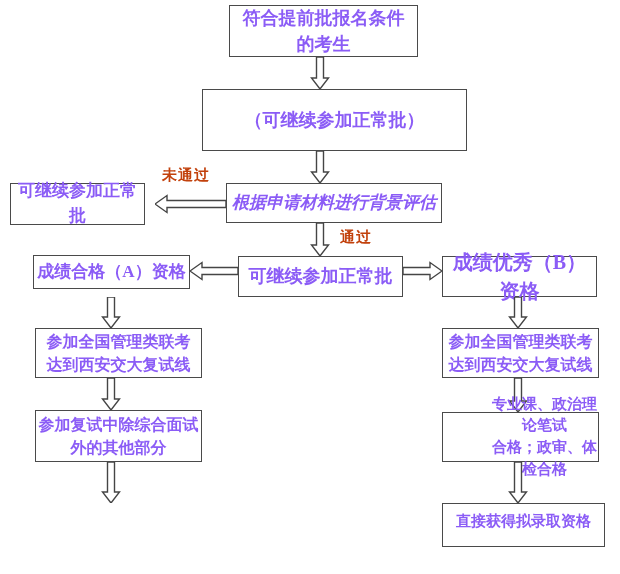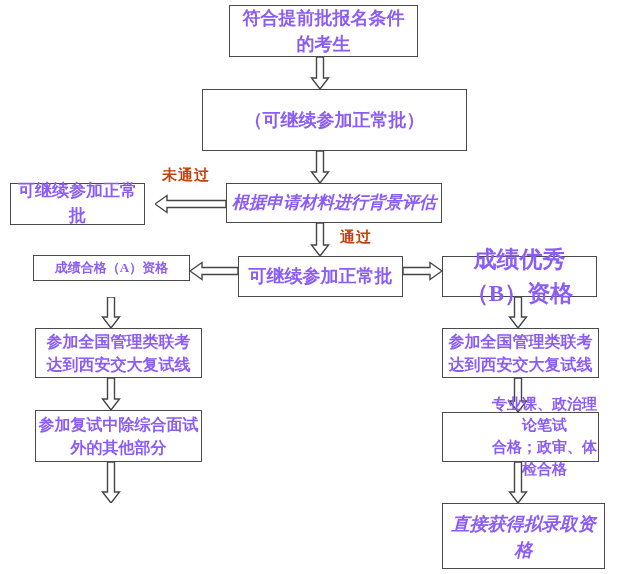--- a/index.html
+++ b/index.html
@@ -88,37 +88,37 @@
   <div class="node" style="left:226px;top:183px;width:216px;height:40px;font-size:17px;font-style:italic;">
     <div class="txt">根据申请材料进行背景评估</div>
   </div>
 
   <div class="edge-label" style="left:340px;top:228px;">通过</div>
 
   <svg class="arrow" style="left:310px;top:223px;" width="20" height="33" viewBox="0 0 20 33">
     <polygon points="6.5,0 13.5,0 13.5,22 18.5,22 10,33 1.5,22 6.5,22" fill="#ffffff" stroke="#454545" stroke-width="1.4"></polygon>
   </svg>
 
-  <div class="node" style="left:33px;top:255px;width:157px;height:26px;font-size:13px;">
+  <div class="node" style="left:33px;top:255px;width:157px;height:34px;font-size:17px;">
     <div class="txt">成绩合格（A）资格</div>
   </div>
 
   <svg class="arrow" style="left:190px;top:261px;" width="48" height="20" viewBox="0 0 48 20">
     <polygon points="48,6.5 12,6.5 12,1.5 0,10 12,18.5 12,13.5 48,13.5" fill="#ffffff" stroke="#454545" stroke-width="1.4"></polygon>
   </svg>
 
   <div class="node" style="left:238px;top:256px;width:165px;height:41px;font-size:18px;">
     <div class="txt">可继续参加正常批</div>
   </div>
 
   <svg class="arrow" style="left:403px;top:261px;" width="39" height="20" viewBox="0 0 39 20">
     <polygon points="0,6.5 27,6.5 27,1.5 39,10 27,18.5 27,13.5 0,13.5" fill="#ffffff" stroke="#454545" stroke-width="1.4"></polygon>
   </svg>
 
-  <div class="node" style="left:442px;top:256px;width:155px;height:41px;font-size:23px;">
+  <div class="node" style="left:442px;top:256px;width:155px;height:41px;font-size:20px;">
     <div class="txt">成绩优秀（B）资格</div>
   </div>
 
   <svg class="arrow" style="left:101px;top:297px;" width="20" height="31" viewBox="0 0 20 31">
     <polygon points="6.5,0 13.5,0 13.5,20 18.5,20 10,31 1.5,20 6.5,20" fill="#ffffff" stroke="#454545" stroke-width="1.4"></polygon>
   </svg>
 
   <div class="node" style="left:35px;top:328px;width:167px;height:50px;font-size:16px;">
     <div class="txt">参加全国管理类联考
 达到西安交大复试线</div>
@@ -153,17 +153,17 @@
 
   <div class="node" style="left:442px;top:412px;width:157px;height:50px;font-size:15px;padding-left:48px;">
     <div class="txt">专业课、政治理论笔试
 合格；政审、体检合格</div>
   </div>
 
   <svg class="arrow" style="left:508px;top:462px;" width="20" height="41" viewBox="0 0 20 41">
     <polygon points="6.5,0 13.5,0 13.5,30 18.5,30 10,41 1.5,30 6.5,30" fill="#ffffff" stroke="#454545" stroke-width="1.4"></polygon>
   </svg>
 
-  <div class="node top-align" style="left:442px;top:503px;width:163px;height:66px;font-size:18px;font-style:italic;">
+  <div class="node top-align" style="left:442px;top:503px;width:163px;height:44px;font-size:15px;">
     <div class="txt">直接获得拟录取资格</div>
   </div>
 
 </div>
 
 </body></html>

